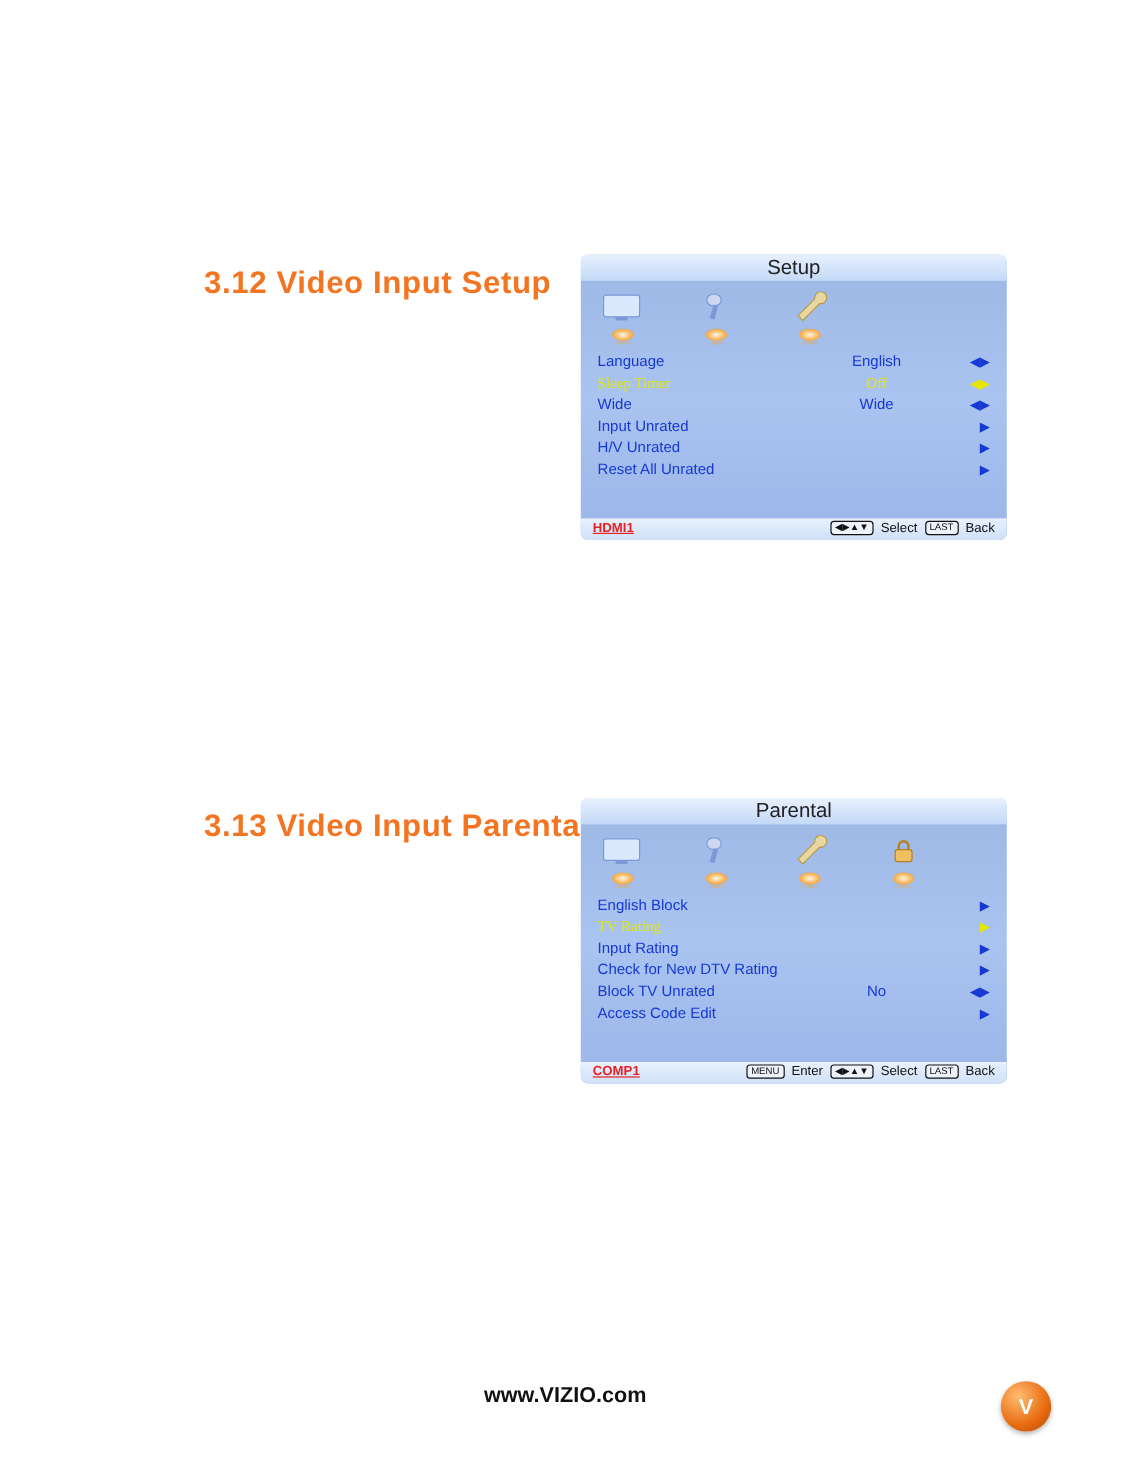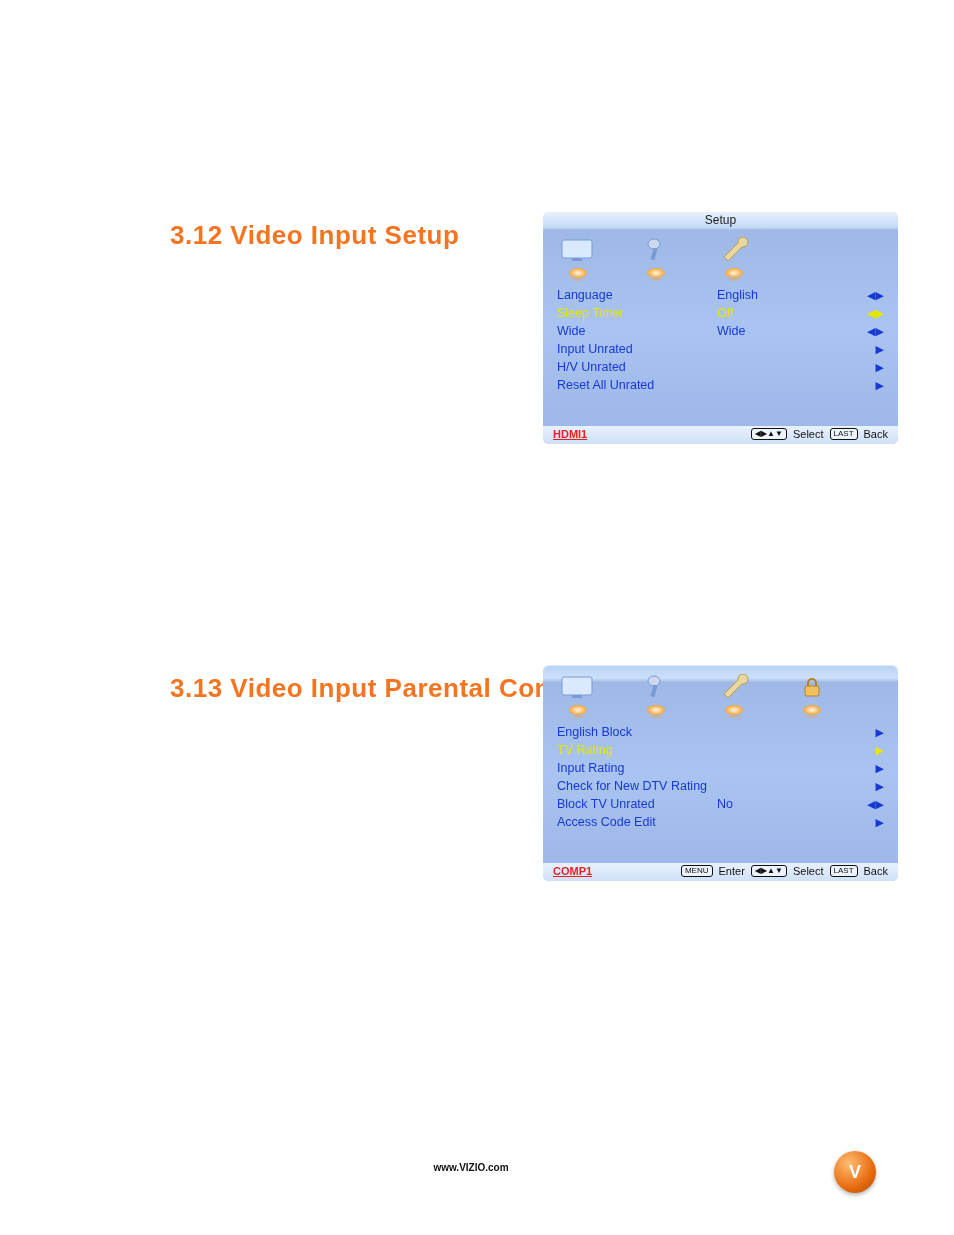--- a/index.html
+++ b/index.html
@@ -4,21 +4,21 @@
   <style>
     * { margin: 0; padding: 0; box-sizing: border-box; }
     body {
       width: 954px;
       height: 1235px;
       background: #fff;
       font-family: Arial, sans-serif;
       position: relative;
     }
     .page-content {
-      padding: 220px 56px 0 170px;
+      padding: 220px 115px 0 170px;
     }
     .section-heading {
       font-size: 26px;
       font-weight: bold;
       color: #f47521;
       font-family: "Arial Black", Arial, sans-serif;
       letter-spacing: 0.5px;
       margin-bottom: 12px;
     }
     .section-block {
@@ -31,21 +31,21 @@
       top: -8px;
       width: 355px;
       background: linear-gradient(#b7d1f2 0%, #cce0fa 6%, #9fb9e6 8%, #a9c4f0 50%, #9bb6e8 100%);
       border-radius: 6px;
       font-size: 12px;
       overflow: hidden;
       box-shadow: inset 0 1px 0 rgba(255,255,255,0.6);
     }
     .osd-titlebar {
       text-align: center;
-      font-size: 12px;
+      font-size: 17px;
       color: #222;
       padding: 1px 0;
       background: linear-gradient(#e8f0fd, #c3d9f7);
     }
     .osd-icons {
       display: flex;
       gap: 36px;
       padding: 6px 14px 2px;
     }
     .osd-icon {
@@ -82,24 +82,24 @@
     .osd-rows {
       padding: 4px 14px 32px;
     }
     .osd-row {
       display: flex;
       align-items: center;
       height: 18px;
       font-size: 12.5px;
     }
     .osd-row .label { flex: 0 0 160px; }
-    .osd-row .value { flex: 1; text-align: left; }
+    .osd-row .value { flex: 1; text-align: center; }
     .osd-row .arrow { flex: 0 0 22px; text-align: right; font-size: 11px; }
     .row-normal { color: #1738d3; }
-    .row-highlight { color: #e6e600; }
+    .row-highlight { color: #e6e600; font-family: Liberation Serif, serif; }
     .arrow-normal { color: #1738d3; }
     .arrow-highlight { color: #e6e600; }
     .osd-footer {
       display: flex;
       justify-content: space-between;
       align-items: center;
       padding: 2px 10px 4px;
       background: linear-gradient(#e9f1fd, #cfe0f8);
       font-size: 11px;
     }
@@ -124,21 +124,21 @@
       background: #eef3fb;
     }
     .page-footer {
       position: absolute;
       bottom: 62px;
       left: 0;
       right: 12px;
       display: flex;
       justify-content: center;
       font-weight: bold;
-      font-size: 10px;
+      font-size: 18px;
       color: #111;
     }
     .logo-badge {
       position: absolute;
       bottom: 42px;
       right: 78px;
       width: 42px;
       height: 42px;
       border-radius: 50%;
       background: radial-gradient(circle at 35% 30%, #ffbd72, #e86b10 60%, #b04800);
@@ -237,20 +237,21 @@
         </span>
       </div>
     </div>
     <div style="height:300px"></div>
   </div>
 
   <div class="section-block">
     <div class="section-heading">3.13 Video Input Parental Control</div>
 
     <div class="osd">
+      <div class="osd-titlebar">Parental</div>
 
       <div class="osd-icons">
         <div class="osd-icon">
           <svg width="40" height="28" viewBox="0 0 40 28">
               <rect x="4" y="4" width="30" height="18" rx="2" fill="#dbe9ff" stroke="#7a9ad6"></rect>
               <rect x="14" y="22" width="10" height="3" fill="#7a9ad6"></rect>
             </svg>
         </div>
         <div class="osd-icon">
           <svg width="28" height="28" viewBox="0 0 28 28">

